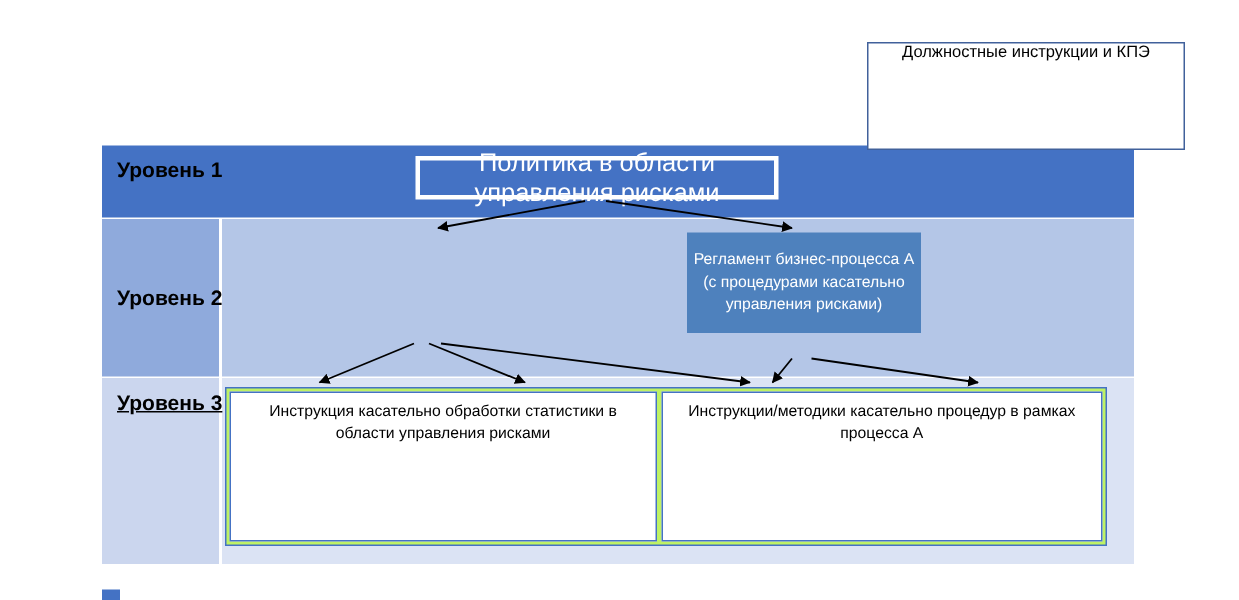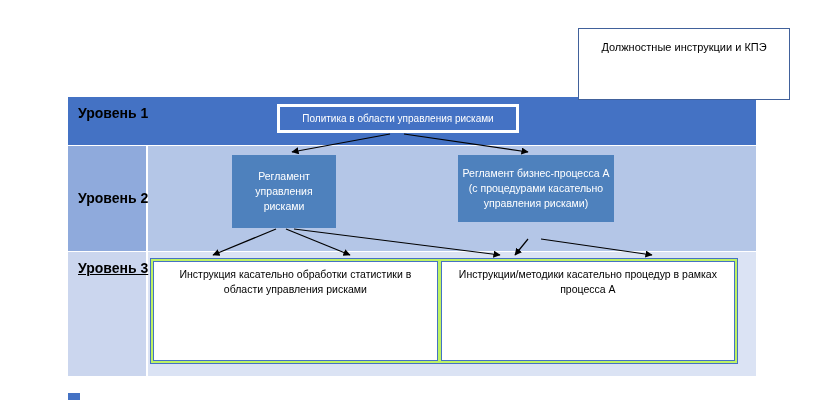--- a/index.html
+++ b/index.html
@@ -19,21 +19,21 @@
     padding:5px 0 0 10px;white-space:nowrap;
   }
   .lbl1{left:68px;top:100px;}
   .lbl2{left:68px;top:149px;margin-top:36px;}
   .lbl3{left:68px;top:255px;text-decoration:underline;}
   
   .policy-box{
     position:absolute;left:277px;top:104px;width:236px;height:23px;
     background:#4472c4;border:3px solid #ffffff;color:#ffffff;
     display:flex;align-items:center;justify-content:center;text-align:center;
-    font-size:10px;z-index:2;
+    font-size:17px;z-index:2;
   }
   
   .l2-box{
     position:absolute;background:#4e81bd;color:#ffffff;
     display:flex;align-items:center;justify-content:center;text-align:center;
     font-size:10.5px;line-height:1.45;padding:4px;box-sizing:border-box;z-index:2;
   }
   .l2-box-a{left:232px;top:155px;width:104px;height:73px;}
   .l2-box-b{left:458px;top:155px;width:156px;height:67px;}
   
@@ -48,21 +48,21 @@
     padding:5px 6px;box-sizing:border-box;
   }
   .c1{flex:142 1 0;}
   .c2{flex:140 1 0;}
   .c3{flex:163 1 0;}
   .c4{flex:147 1 0;}
   
   .kpi-box{
     position:absolute;left:578px;top:28px;width:212px;height:72px;
     background:#ffffff;border:1px solid #41619b;box-sizing:border-box;
-    font-size:11px;color:#000;text-align:center;padding-top:12px;z-index:2;
+    font-size:11px;color:#000;text-align:center;z-index:2;
   }
   
   .arrows{position:absolute;left:0;top:0;pointer-events:none;z-index:3;}
   
   .crop-frag{position:absolute;left:68px;top:393px;width:12px;height:7px;background:#4472c4;}
 </style>
 </head>
 <body>
 
 <div class="canvas">
@@ -78,23 +78,20 @@
   <div class="level-label lbl3">Уровень 3</div>
 
   <div class="kpi-box">
     <span>Должностные инструкции и КПЭ</span>
   </div>
 
   <div class="policy-box">
     <span>Политика в области управления рисками</span>
   </div>
 
-  <div class="l2-box l2-box-a">
-    <span>Регламент управления рисками</span>
-  </div>
   <div class="l2-box l2-box-b">
     <span>Регламент бизнес-процесса А (с процедурами касательно управления рисками)</span>
   </div>
 
   <div class="l3-container">
     <div class="l3-cell c1">Инструкция касательно обработки статистики в области управления рисками</div>
     <div class="l3-cell c4">Инструкции/методики касательно процедур в рамках процесса А</div>
   </div>
 
   <svg class="arrows" width="826" height="400">

